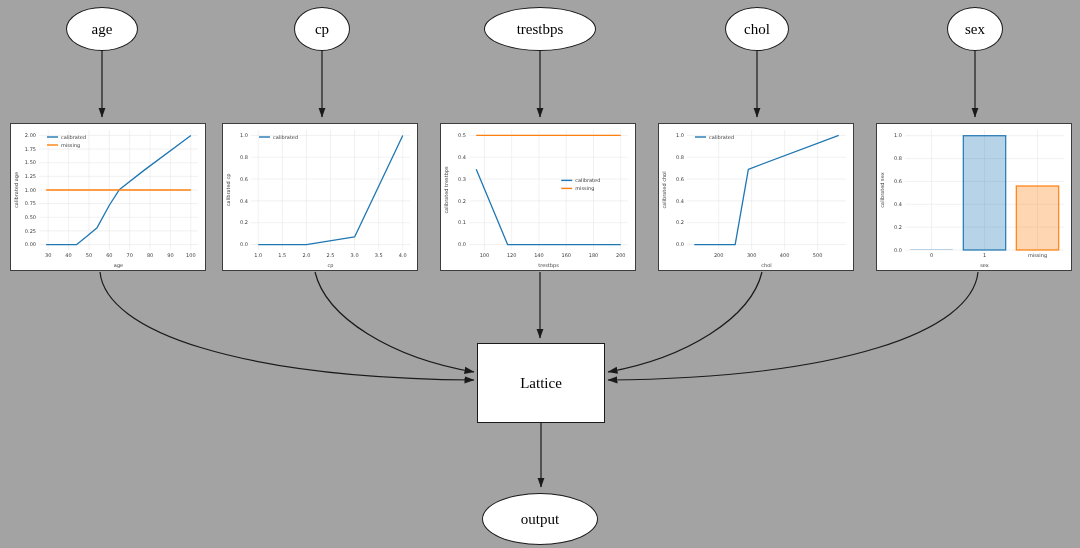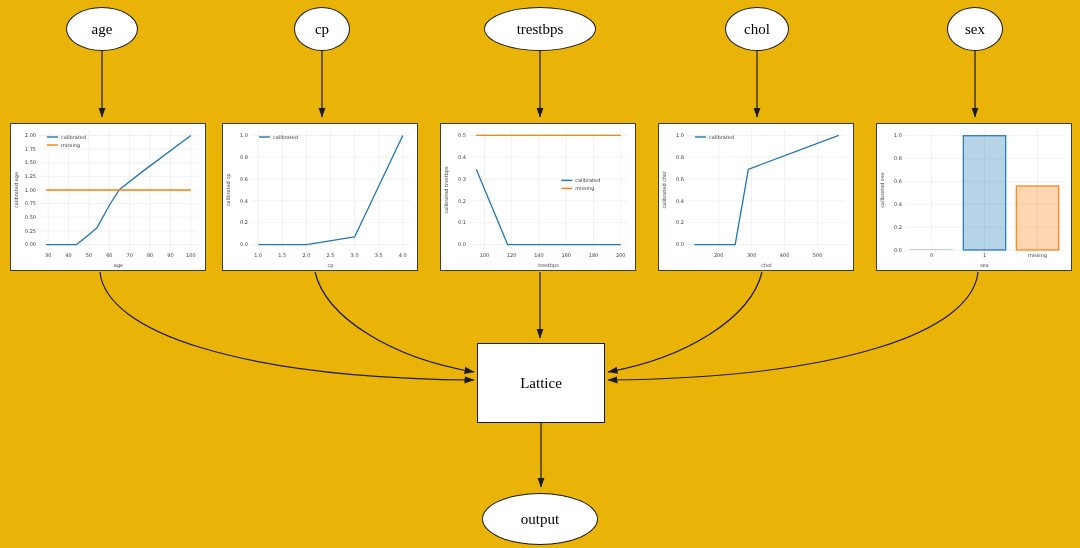--- a/index.html
+++ b/index.html
@@ -1,16 +1,16 @@
 <!DOCTYPE html>
 <html><head>
 <meta charset="utf-8">
 <style>
   html,body{margin:0;padding:0;background:#ffffff;}
-  .canvas{position:relative;width:1080px;height:548px;background:#eab308;overflow:hidden;
+  .canvas{position:relative;width:1080px;height:548px;background:#a3a3a3;overflow:hidden;
           font-family:"Liberation Serif", serif;}
   .edges{position:absolute;left:0;top:0;width:1080px;height:548px;z-index:1;}
   .node{position:absolute;z-index:2;background:#ffffff;border:1px solid #1a1a1a;
         display:flex;align-items:center;justify-content:center;
         font-size:15px;color:#000000;box-sizing:border-box;}
   .ellipse{border-radius:50%;}
   .rect{border-radius:0;}
   .plotbox{position:absolute;z-index:2;top:123px;width:196px;height:148px;
            background:#ffffff;border:1px solid #3d3d3d;box-sizing:border-box;}
   .plotbox svg{display:block;}

